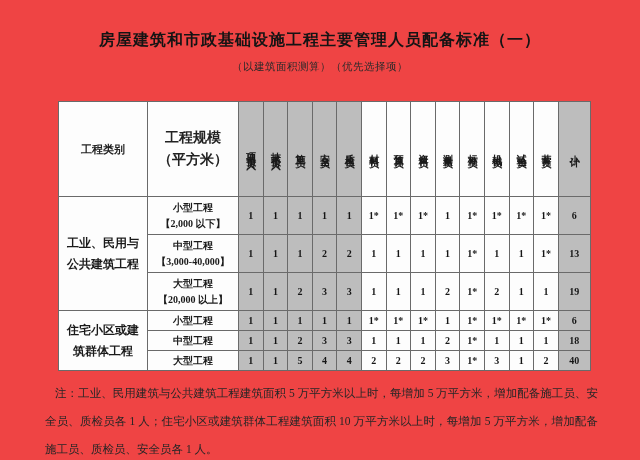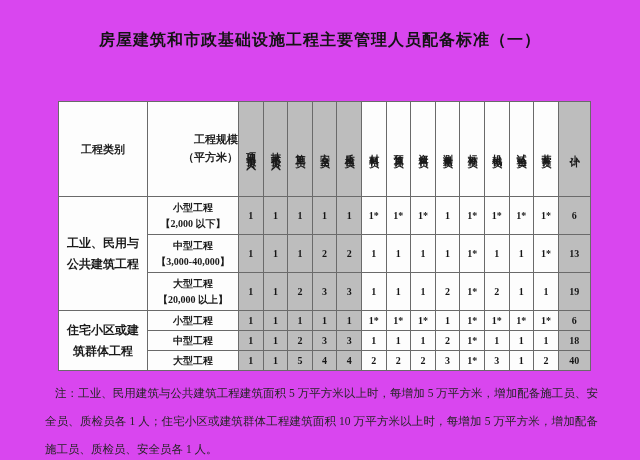--- a/index.html
+++ b/index.html
@@ -1,20 +1,20 @@
 <!DOCTYPE html>
 <html style="--shade: #bdbdbd; --border: #6a6a6a;"><head>
 <meta charset="utf-8">
 <style>
   html, body { margin: 0; padding: 0; background: #ffffff; }
   .page {
     position: relative;
     width: 640px;
     height: 460px;
-    background: #d946ef;
+    background: #ef4444;
     overflow: hidden;
     font-family: "Liberation Serif", "DejaVu Serif", serif;
     color: #1c1c1c;
   }
   .doc-title {
     margin: 0;
     padding-top: 30px;
     text-align: center;
     font-size: 16px;
     font-weight: bold;
@@ -43,21 +43,21 @@
     text-align: center;
     vertical-align: middle;
     background: #fdfdfd;
     overflow: hidden;
   }
   .shaded { background: var(--shade, #bdbdbd) !important; }
   tr.header-row { height: 95px; margin-left: 12px; }
   tr.row-tall { height: 38px; }
   tr.row-short { height: 20px; }
   .corner-th { font-size: 11px; font-weight: bold; color: #222; }
-  .scale-th div { line-height: 1.6; font-size: 11px; font-weight: bold; color: #222; text-align: right; }
+  .scale-th div { line-height: 1.6; font-size: 14px; font-weight: bold; color: #222; }
   .vtext {
     writing-mode: vertical-lr;
     text-orientation: upright;
     margin: 0 auto;
     font-size: 10px;
     font-weight: bold;
     letter-spacing: 2px;
     line-height: 1;
     color: #1a1a1a;
   }
@@ -84,20 +84,21 @@
     color: #262626;
   }
 </style>
 </head>
 <body>
 
 <div class="page">
 
   <h1 class="doc-title">房屋建筑和市政基础设施工程主要管理人员配备标准（一）</h1>
 
+  <div class="doc-subtitle">（以建筑面积测算）（优先选择项）</div>
 
   <table class="main">
     <colgroup id="colgroup">
         <col style="width: 89px;">
         <col style="width: 91px;">
         <col style="width: 24.6px;">
         <col style="width: 24.6px;">
         <col style="width: 24.6px;">
         <col style="width: 24.6px;">
         <col style="width: 24.6px;">

